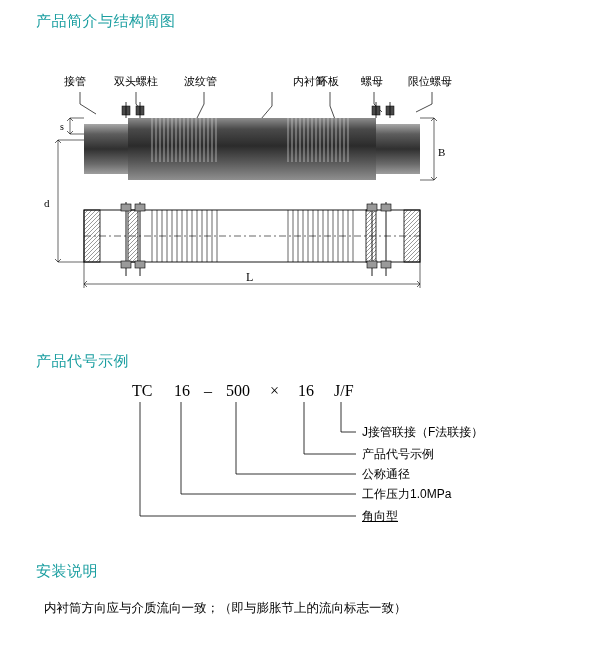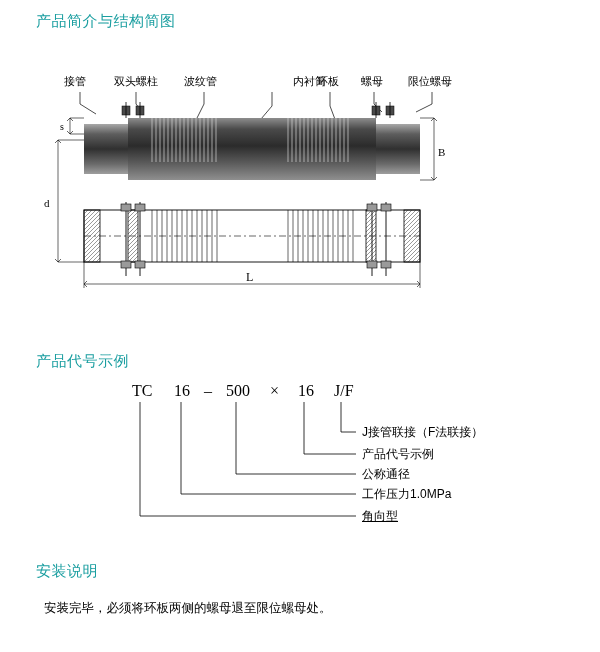--- a/index.html
+++ b/index.html
@@ -321,14 +321,14 @@
   <div class="code-desc" style="left:326px; top:48px;">J接管联接（F法联接）</div>
   <div class="code-desc" style="left:326px; top:70px;">产品代号示例</div>
   <div class="code-desc" style="left:326px; top:90px;">公称通径</div>
   <div class="code-desc" style="left:326px; top:110px;">工作压力1.0MPa</div>
   <div class="code-desc" style="left:326px; top:132px;text-decoration:underline;">角向型</div>
 </div>
 
 <div id="sec3-title" class="section-title">安装说明</div>
 
 <div id="notes">
-  <div class="note-line">安装完毕，必须将环板两侧的螺母退至限位螺母处。</div>
+  <div class="note-line">内衬筒方向应与介质流向一致；（即与膨胀节上的流向标志一致）</div>
 </div>
 
 </body></html>

